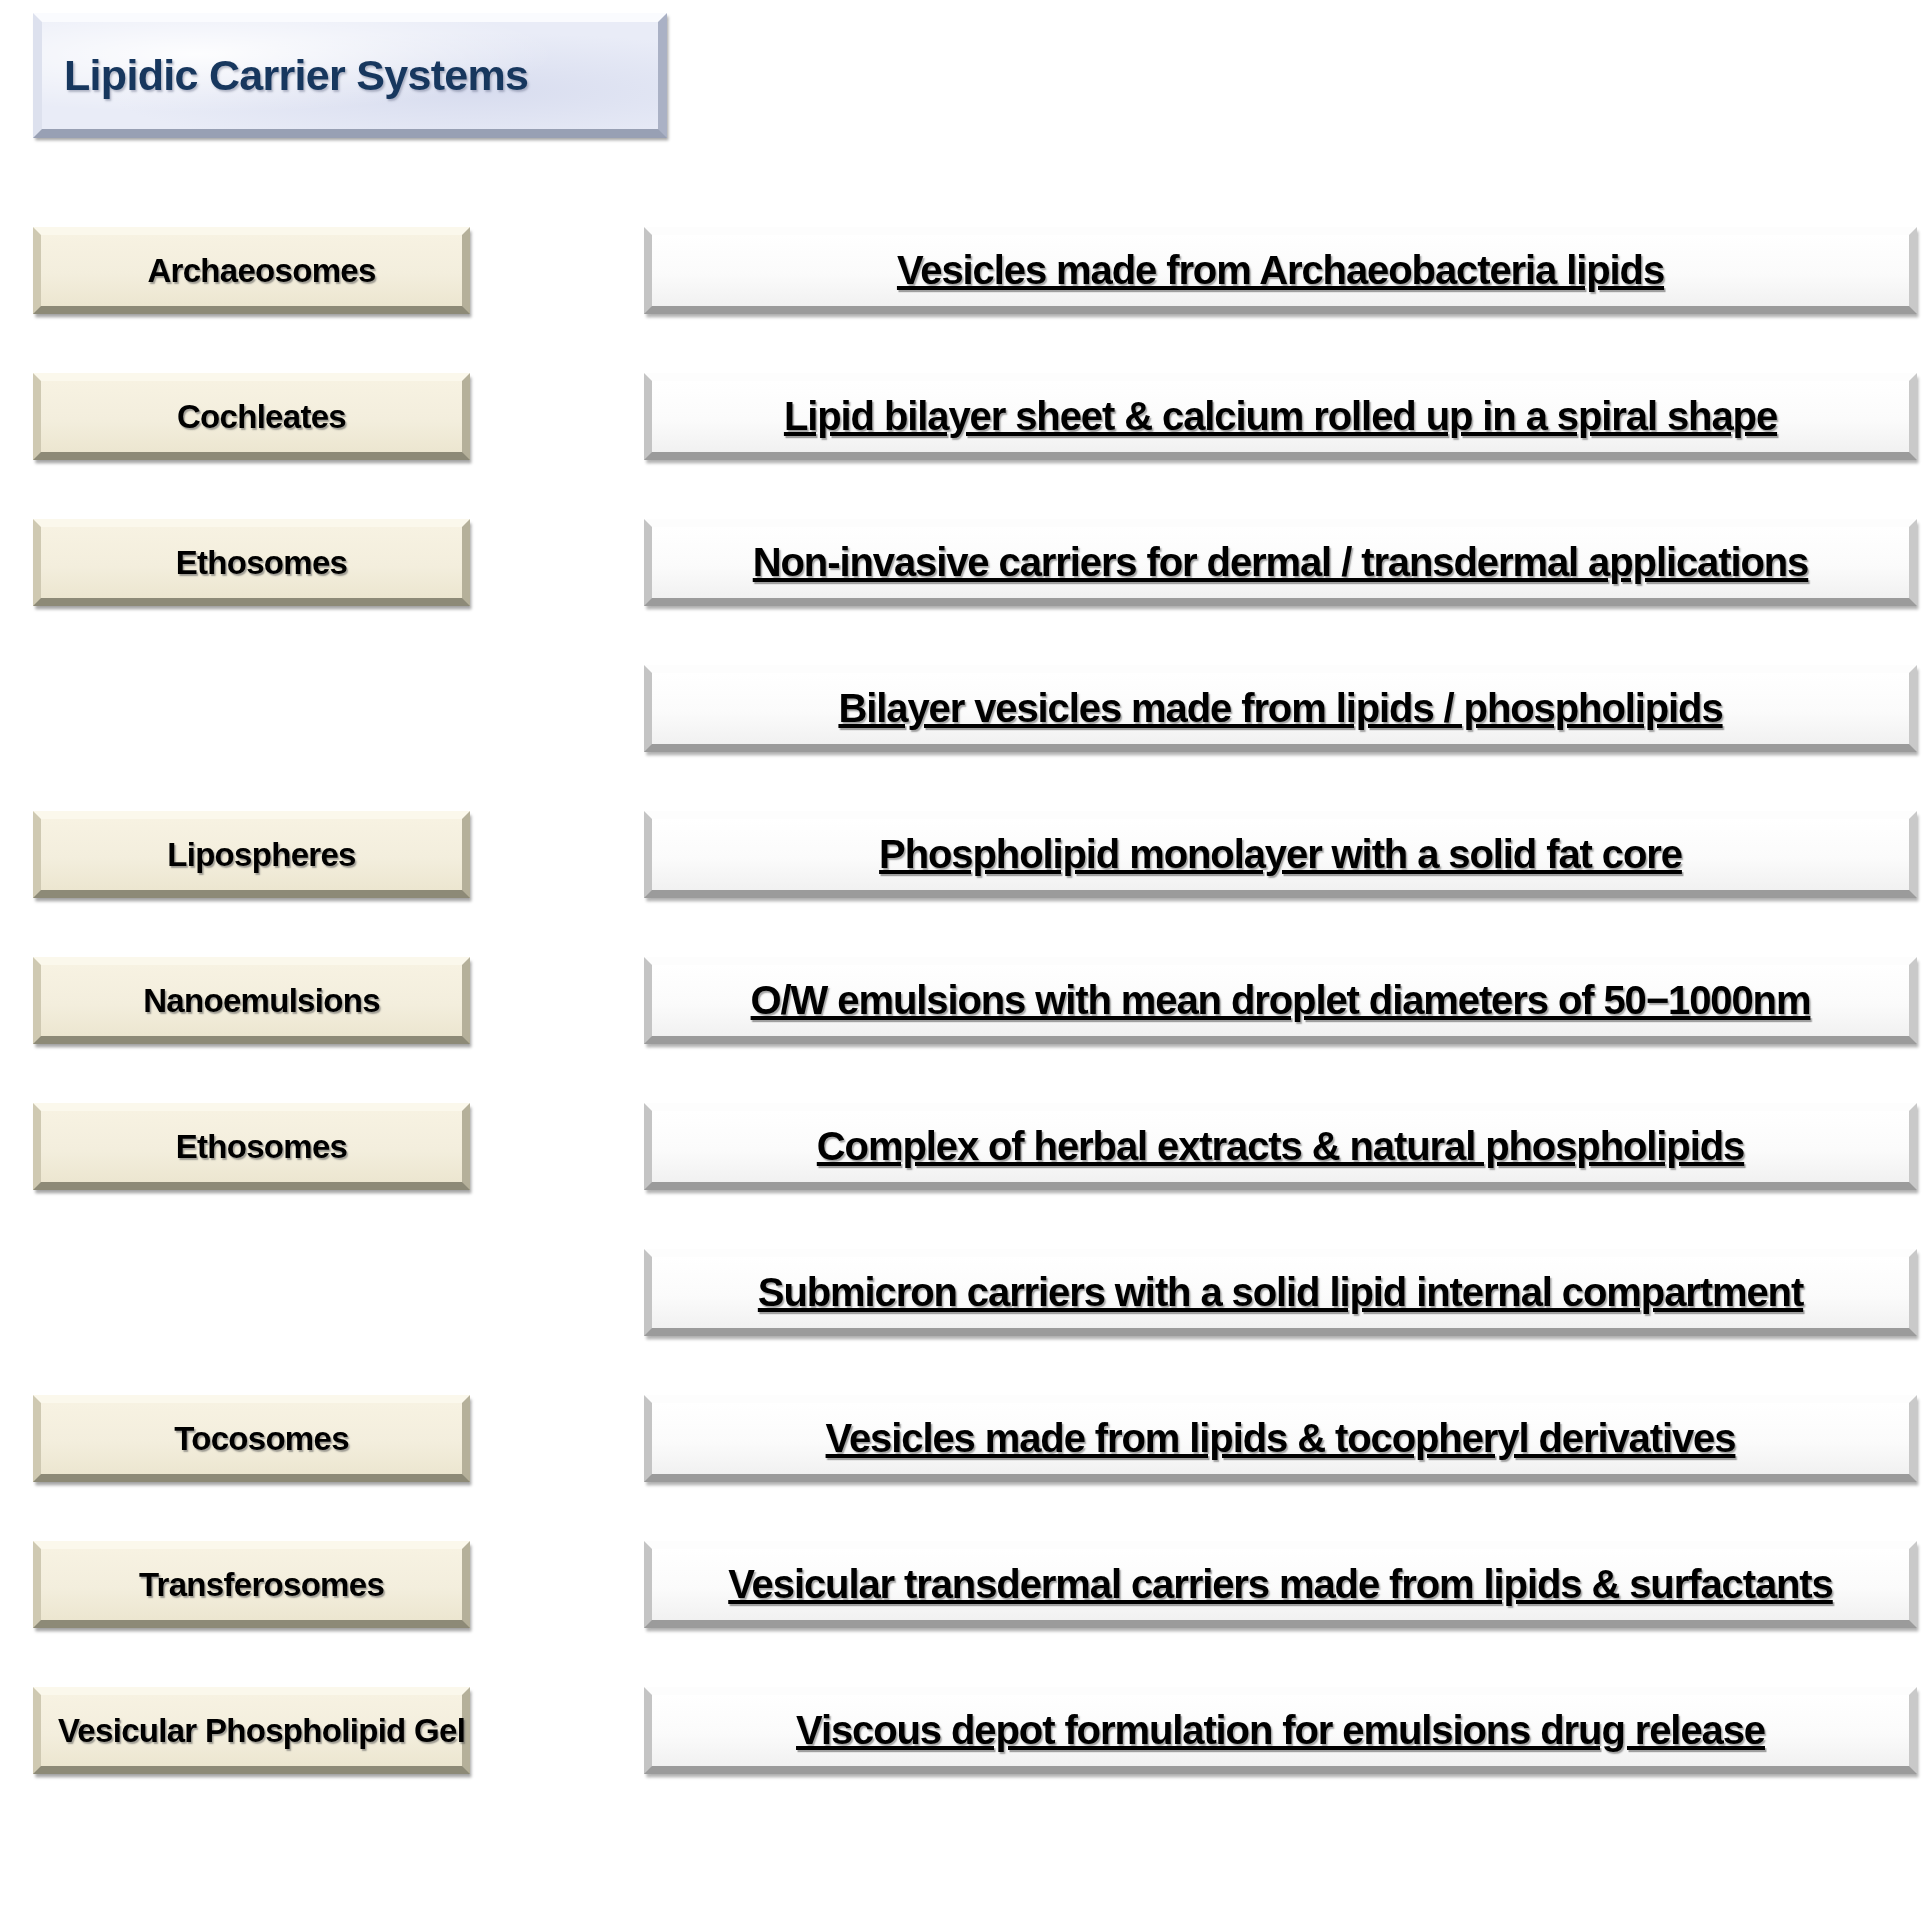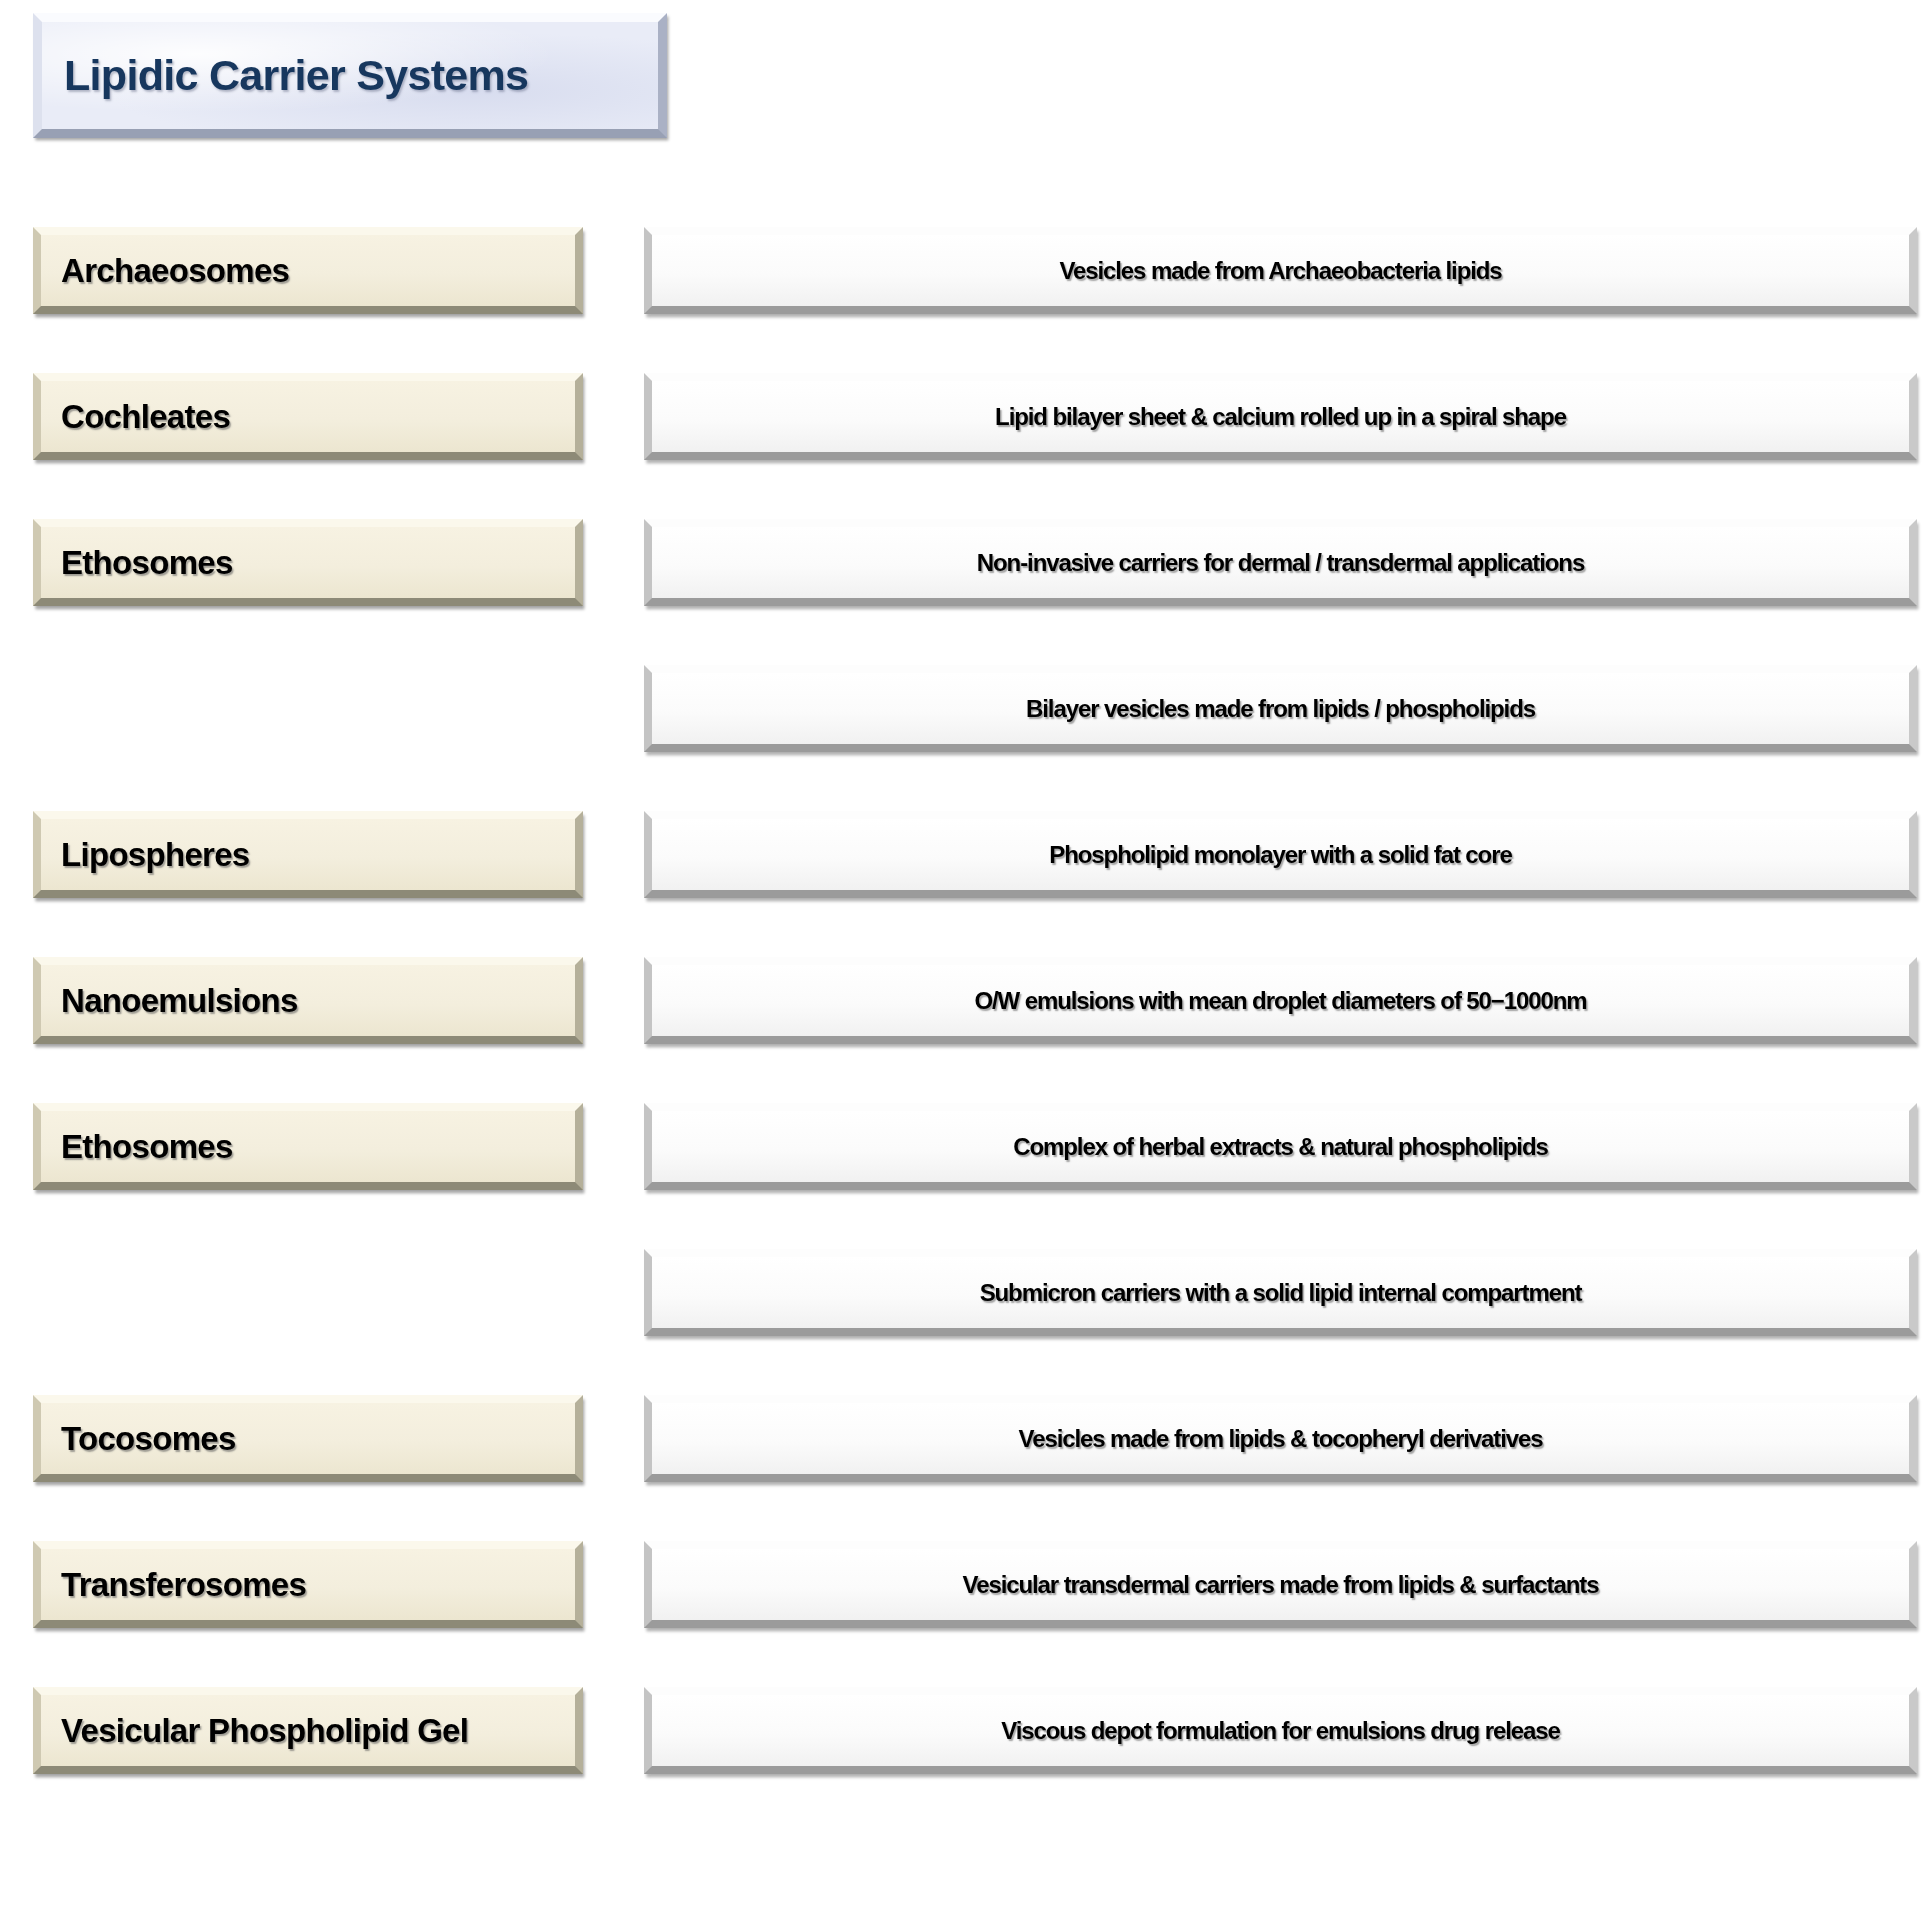--- a/index.html
+++ b/index.html
@@ -64,29 +64,29 @@
     top: 0;
     height: 87px;
     box-sizing: border-box;
     border-style: solid;
     border-width: 8px;
     display: flex;
     align-items: center;
   }
   .name-btn {
     left: 0;
-    width: 550px;
+    width: 437px;
     border-top-color: #fbf8ec;
     border-left-color: #cfc9b2;
     border-right-color: #b5b09a;
     border-bottom-color: #8d8a77;
     background: linear-gradient(180deg, #f7f2e2 0%, #f3eedd 55%, #ece6d0 100%);
     box-shadow: 1.5px 3.7px 2.9px rgba(0,0,0,0.35);
     padding-left: 20px;
-    justify-content: flex-start;
+    justify-content: center;
   }
   .desc-btn {
     left: 611px;
     width: 1273px;
     border-top-color: #fdfdfd;
     border-left-color: #c4c4c4;
     border-right-color: #c9c9c9;
     border-bottom-color: #9b9b9b;
     background: linear-gradient(180deg, #ffffff 0%, #fbfbfb 55%, #f1f1f1 100%);
     box-shadow: 1.5px 3.7px 2.9px rgba(0,0,0,0.3);
@@ -94,22 +94,23 @@
   }
   .btn-text {
     font-size: 33px;
     font-weight: bold;
     color: #000000;
     letter-spacing: -0.7px;
     white-space: nowrap;
     text-shadow: 1.5px 2.2px 1.5px rgba(90,90,90,0.55);
   }
   .desc-btn .btn-text {
-    font-size: 24px;
+    font-size: 40px;
     letter-spacing: -1.1px;
+    text-decoration: underline;
   }
 </style>
 </head>
 <body>
 
 <div class="title-box">
   <span class="title-text">Lipidic Carrier Systems</span>
 </div>
 
 <div class="rows">

